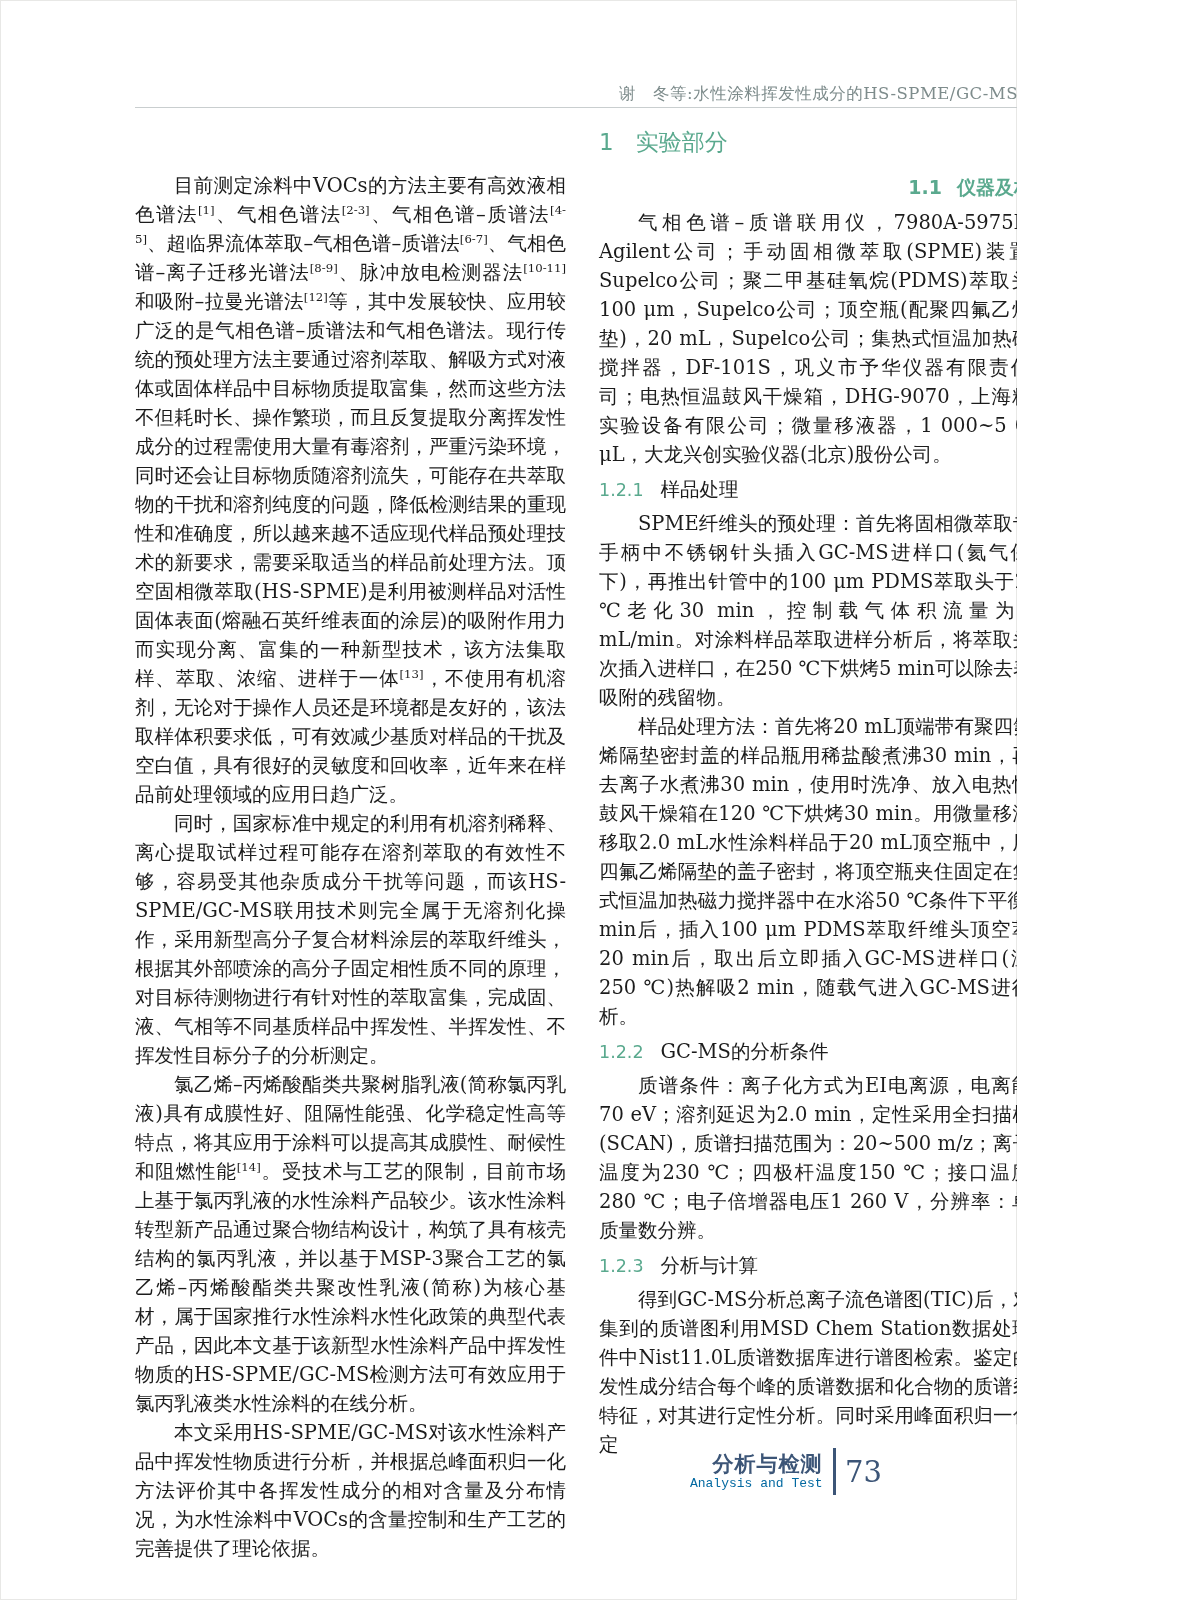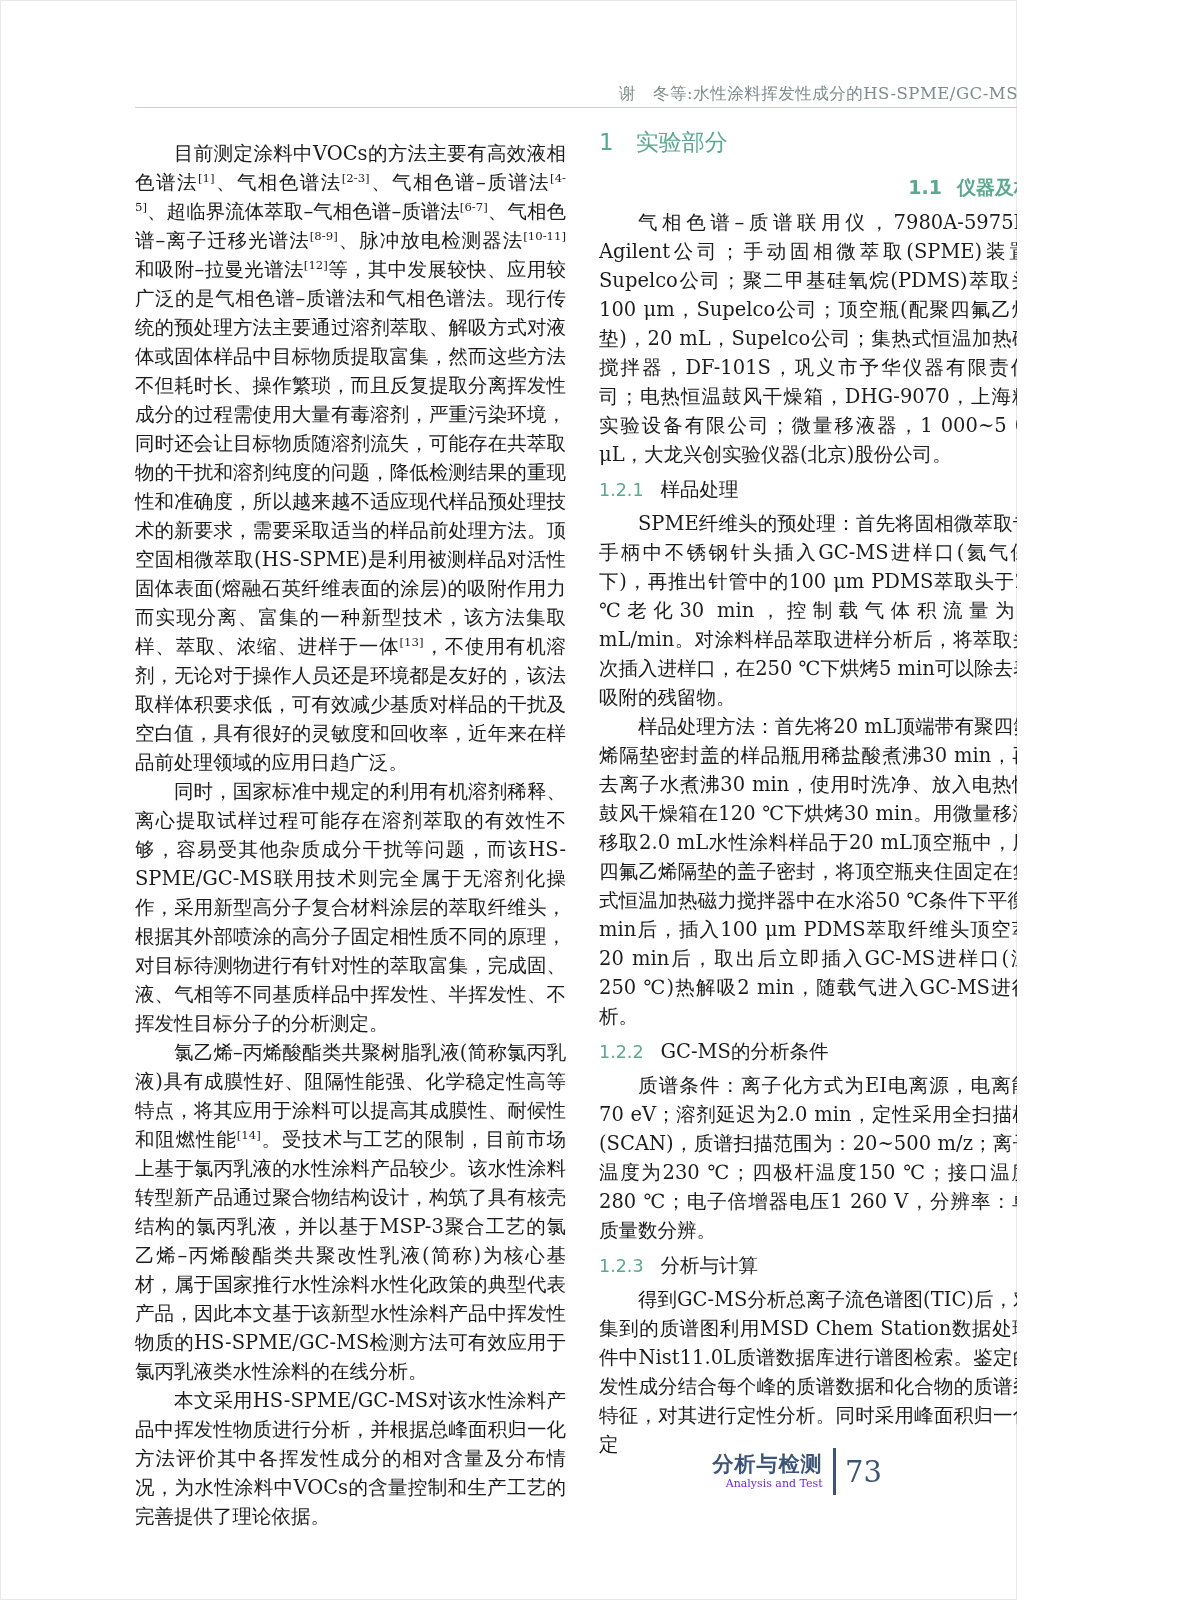--- a/index.html
+++ b/index.html
@@ -17,21 +17,21 @@
     text-align:right;
     font-size:16.5px;
     color:#7e8c8c;
     letter-spacing:0.5px;
   }
   .head-rule{
     position:absolute;top:107px;left:135px;width:917px;height:0;
     border-top:1.5px solid #c9cecf;
   }
   .col{position:absolute;top:139px;}
-  .col-left{left:135px;width:431px;}
+  .col-left{left:135px;width:431px;margin-top:32px;}
   .col-right{left:599px;width:453px;top:126px;}
   .col p{
     margin:0;
     font-size:19.5px;
     line-height:29px;
     text-align:justify;
     text-indent:2em;
   }
   sup{
     font-size:0.6em;
@@ -75,23 +75,24 @@
   }
   .footer-text{text-align:right;color:var(--footer,#3c5577);}
   .footer-cn{
     font-family:"DejaVu Sans","Liberation Sans",sans-serif;
     font-weight:bold;
     font-size:21px;
     line-height:24px;
     letter-spacing:1px;
   }
   .footer-en{
-    font-size:11px;
+    font-size:13px;
     line-height:16px;
-    color:#6d28d9;
+    color:#0369a1;
+    font-family:Liberation Mono, monospace;
   }
   .footer-bar{
     width:3.5px;height:47px;
     background:var(--footer,#3c5577);
     margin:0 9px 0 10px;
   }
   .footer-page{
     font-size:29px;
     color:var(--footer,#3c5577);
   }

